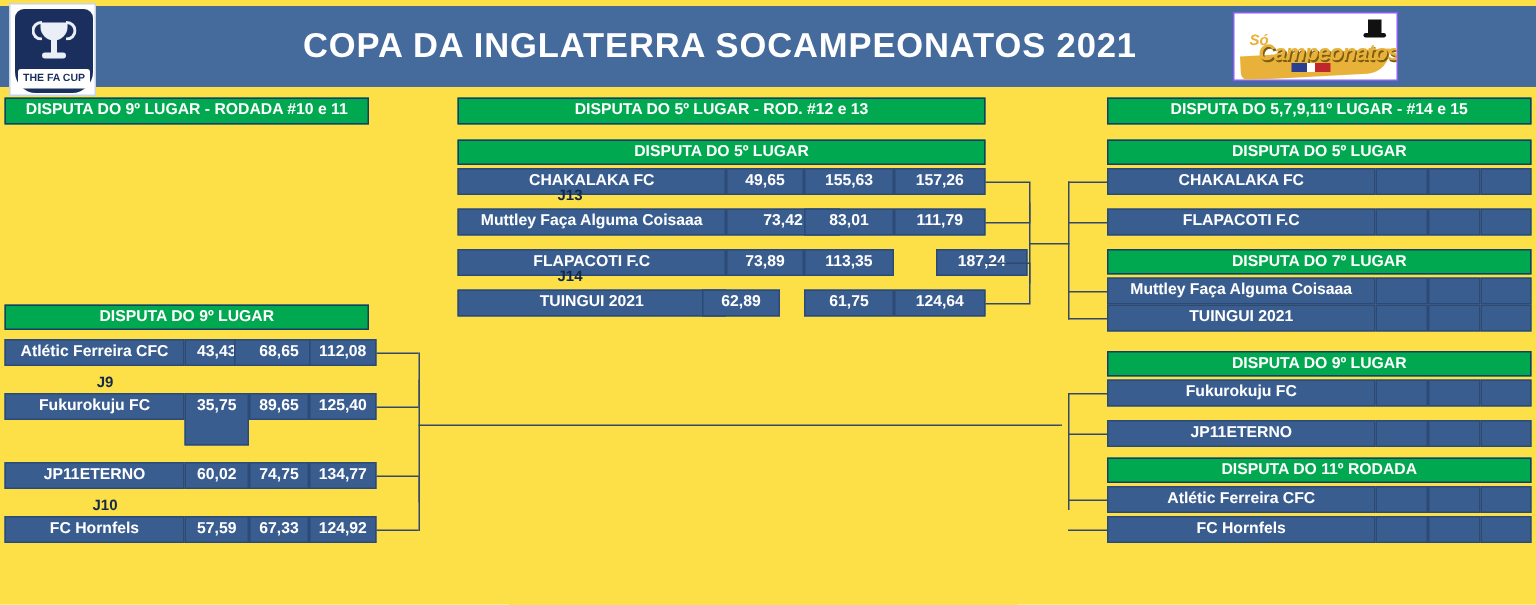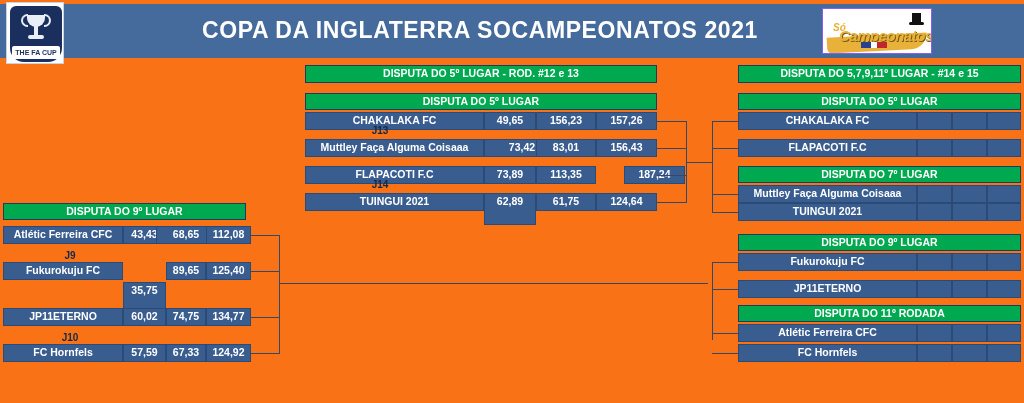--- a/index.html
+++ b/index.html
@@ -4,21 +4,21 @@
 <style>
   * { box-sizing: border-box; margin: 0; padding: 0; }
   html, body {
     width: 1024px; height: 403px;
     font-family: "Liberation Sans", sans-serif;
     overflow: hidden;
   }
   #root {
     position: relative;
     width: 1024px; height: 403px;
-    background: #f97316;
+    background: #fde047;
   }
 
   
   .banner {
     position: absolute;
     left: 0; top: 4px;
     width: 1024px; height: 54px;
     background: #456a9c;
   }
   .banner-title {
@@ -216,32 +216,33 @@
     <div class="sc-swoosh"></div>
     <div class="sc-so">Só</div>
     <div class="sc-main">Campeonatos</div>
     <div class="sc-flag"></div>
     <div class="sc-hat">
       <div class="sc-hat-top"></div>
       <div class="sc-hat-brim"></div>
     </div>
   </div>
 
+  <div class="bar green" style="left:3px; top:65px; width:243px; height:18px;">DISPUTA DO 9º LUGAR - RODADA #10 e 11</div>
 
   <div class="bar green" style="left:3px; top:203px; width:243px; height:17px;">DISPUTA DO 9º LUGAR</div>
 
   <div class="bar slot" style="left:3px; top:226px; width:120px; height:18px;">Atlétic Ferreira CFC</div>
   <div class="bar scorec" style="left:123px; top:226px; width:43px; height:18px;">43,43</div>
   <div class="bar scorec" style="left:156px; top:226px; width:60px; height:18px;">68,65</div>
   <div class="bar scorec" style="left:206px; top:226px; width:45px; height:18px;">112,08</div>
 
   <div class="rnd" style="left:20px; top:250px; width:100px;">J9</div>
 
   <div class="bar slot" style="left:3px; top:262px; width:120px; height:18px;">Fukurokuju FC</div>
-  <div class="bar scorec" style="left:123px; top:262px; width:43px; height:35px;margin-top:20px;">35,75</div>
+  <div class="bar scorec" style="left:123px; top:262px; width:43px; height:35px;">35,75</div>
   <div class="bar scorec" style="left:166px; top:262px; width:40px; height:18px;">89,65</div>
   <div class="bar scorec" style="left:206px; top:262px; width:45px; height:18px;">125,40</div>
 
   <div class="bar slot" style="left:3px; top:308px; width:120px; height:18px;">JP11ETERNO</div>
   <div class="bar scorec" style="left:123px; top:308px; width:43px; height:18px;">60,02</div>
   <div class="bar scorec" style="left:166px; top:308px; width:40px; height:18px;">74,75</div>
   <div class="bar scorec" style="left:206px; top:308px; width:45px; height:18px;">134,77</div>
 
   <div class="rnd" style="left:20px; top:332px; width:100px;">J10</div>
 
@@ -258,39 +259,39 @@
   <div class="ln v" style="left:279px; top:317px; height:37px;"></div>
   <div class="ln v" style="left:279px; top:253px; height:82px;"></div>
   <div class="ln h" style="left:279px; top:283px; width:428px;"></div>
 
   <div class="bar green" style="left:305px; top:65px; width:352px; height:18px;">DISPUTA DO 5º LUGAR - ROD. #12 e 13</div>
 
   <div class="bar green" style="left:305px; top:93px; width:352px; height:17px;">DISPUTA DO 5º LUGAR</div>
 
   <div class="bar slot" style="left:305px; top:112px; width:179px; height:18px;">CHAKALAKA FC</div>
   <div class="bar scorec" style="left:484px; top:112px; width:52px; height:18px;">49,65</div>
-  <div class="bar scorec" style="left:536px; top:112px; width:60px; height:18px;">156,23</div>
+  <div class="bar scorec" style="left:536px; top:112px; width:60px; height:18px;">155,63</div>
   <div class="bar scorec" style="left:596px; top:112px; width:61px; height:18px;">157,26</div>
 
   <div class="rnd" style="left:330px; top:125px; width:100px;">J13</div>
 
   <div class="bar slot" style="left:305px; top:139px; width:179px; height:18px;">Muttley Faça Alguma Coisaaa</div>
   <div class="bar scorec" style="left:484px; top:139px; width:76px; height:18px;">73,42</div>
   <div class="bar scorec" style="left:536px; top:139px; width:60px; height:18px;">83,01</div>
-  <div class="bar scorec" style="left:596px; top:139px; width:61px; height:18px;">156,43</div>
+  <div class="bar scorec" style="left:596px; top:139px; width:61px; height:18px;">111,79</div>
 
   <div class="bar slot" style="left:305px; top:166px; width:179px; height:18px;">FLAPACOTI F.C</div>
   <div class="bar scorec" style="left:484px; top:166px; width:52px; height:18px;">73,89</div>
   <div class="bar scorec" style="left:536px; top:166px; width:60px; height:18px;">113,35</div>
   <div class="bar scorec" style="left:596px; top:166px; width:61px; height:18px;margin-left:28px;">187,24</div>
 
   <div class="rnd" style="left:330px; top:179px; width:100px;">J14</div>
 
   <div class="bar slot" style="left:305px; top:193px; width:179px; height:18px;">TUINGUI 2021</div>
-  <div class="bar scorec" style="left:484px; top:193px; width:52px; height:32px;">62,89</div>
+  <div class="bar scorec" style="left:468px; top:193px; width:52px; height:18px;">62,89</div>
   <div class="bar scorec" style="left:536px; top:193px; width:60px; height:18px;">61,75</div>
   <div class="bar scorec" style="left:596px; top:193px; width:61px; height:18px;">124,64</div>
 
   <div class="ln h" style="left:657px; top:121px; width:29px;"></div>
   <div class="ln h" style="left:657px; top:148px; width:29px;"></div>
   <div class="ln v" style="left:686px; top:121px; height:28px;"></div>
   <div class="ln h" style="left:657px; top:175px; width:29px;"></div>
   <div class="ln h" style="left:657px; top:202px; width:29px;"></div>
   <div class="ln v" style="left:686px; top:175px; height:28px;"></div>
   <div class="ln v" style="left:686px; top:135px; height:54px;"></div>

